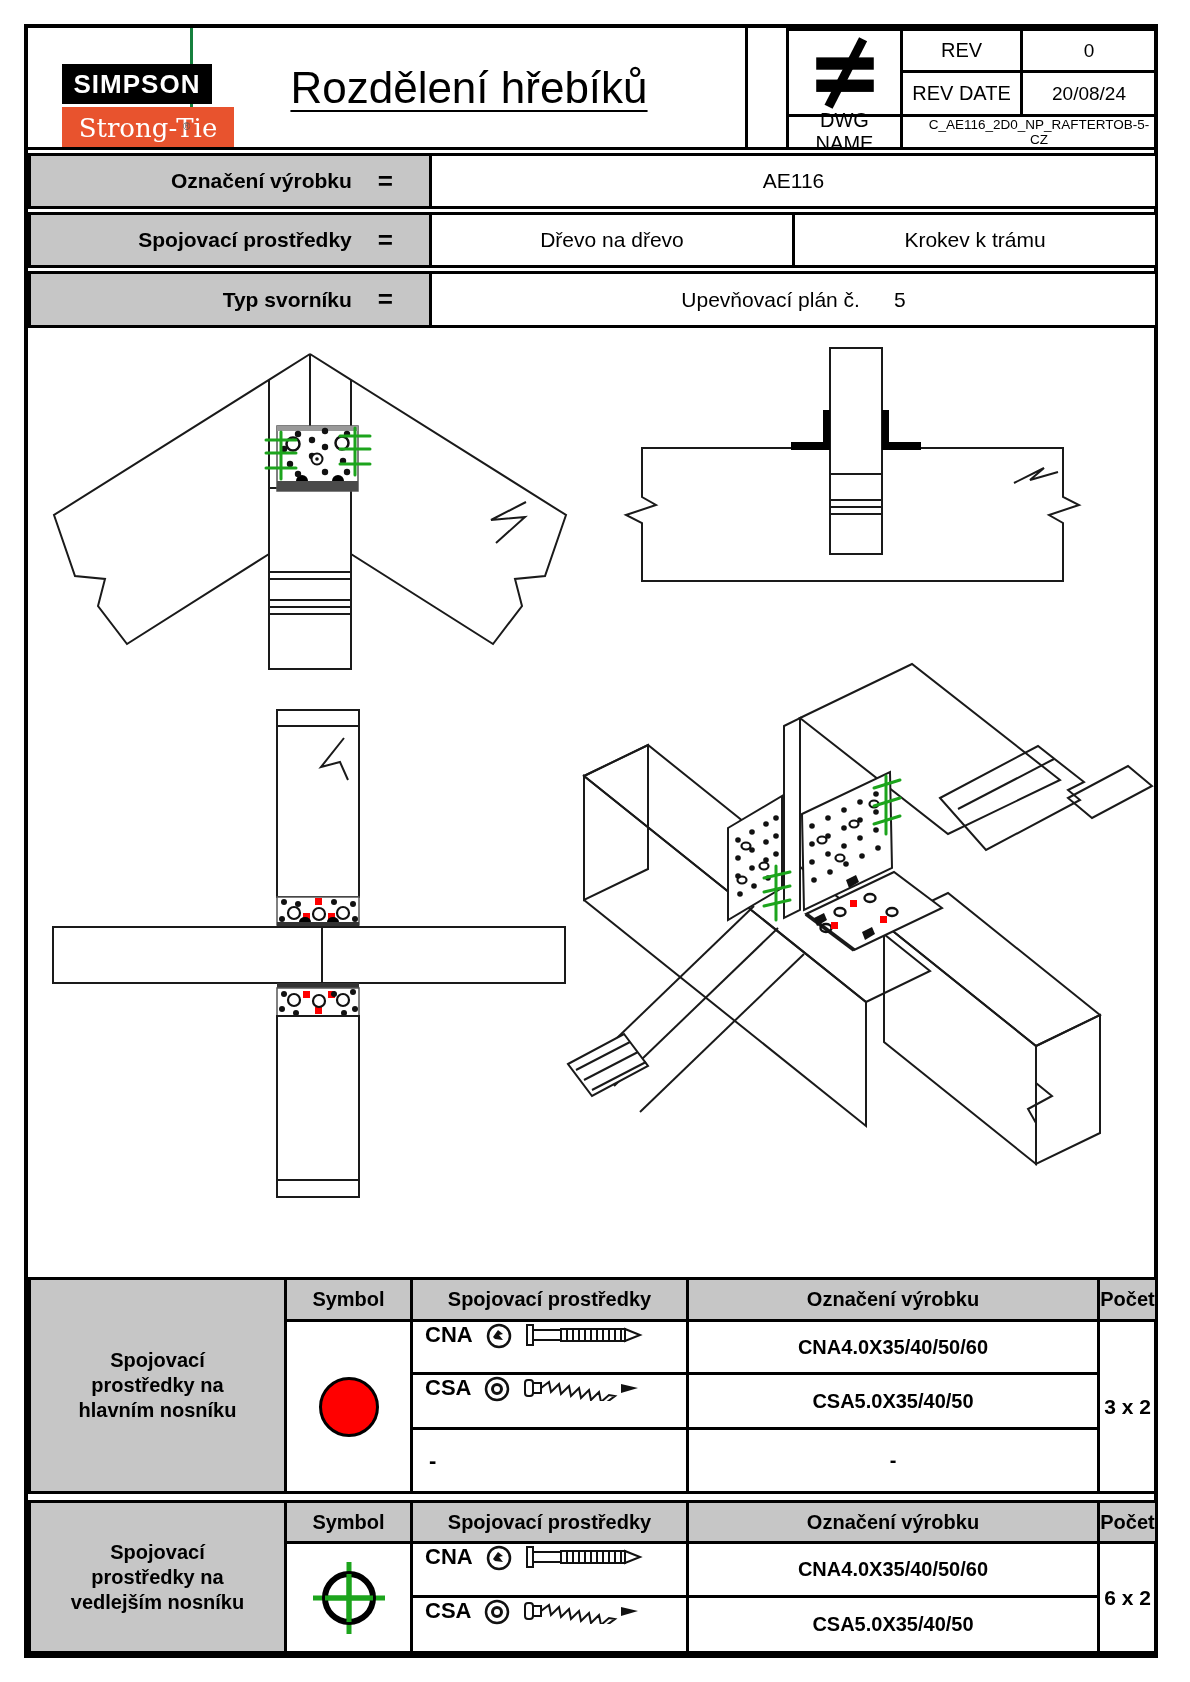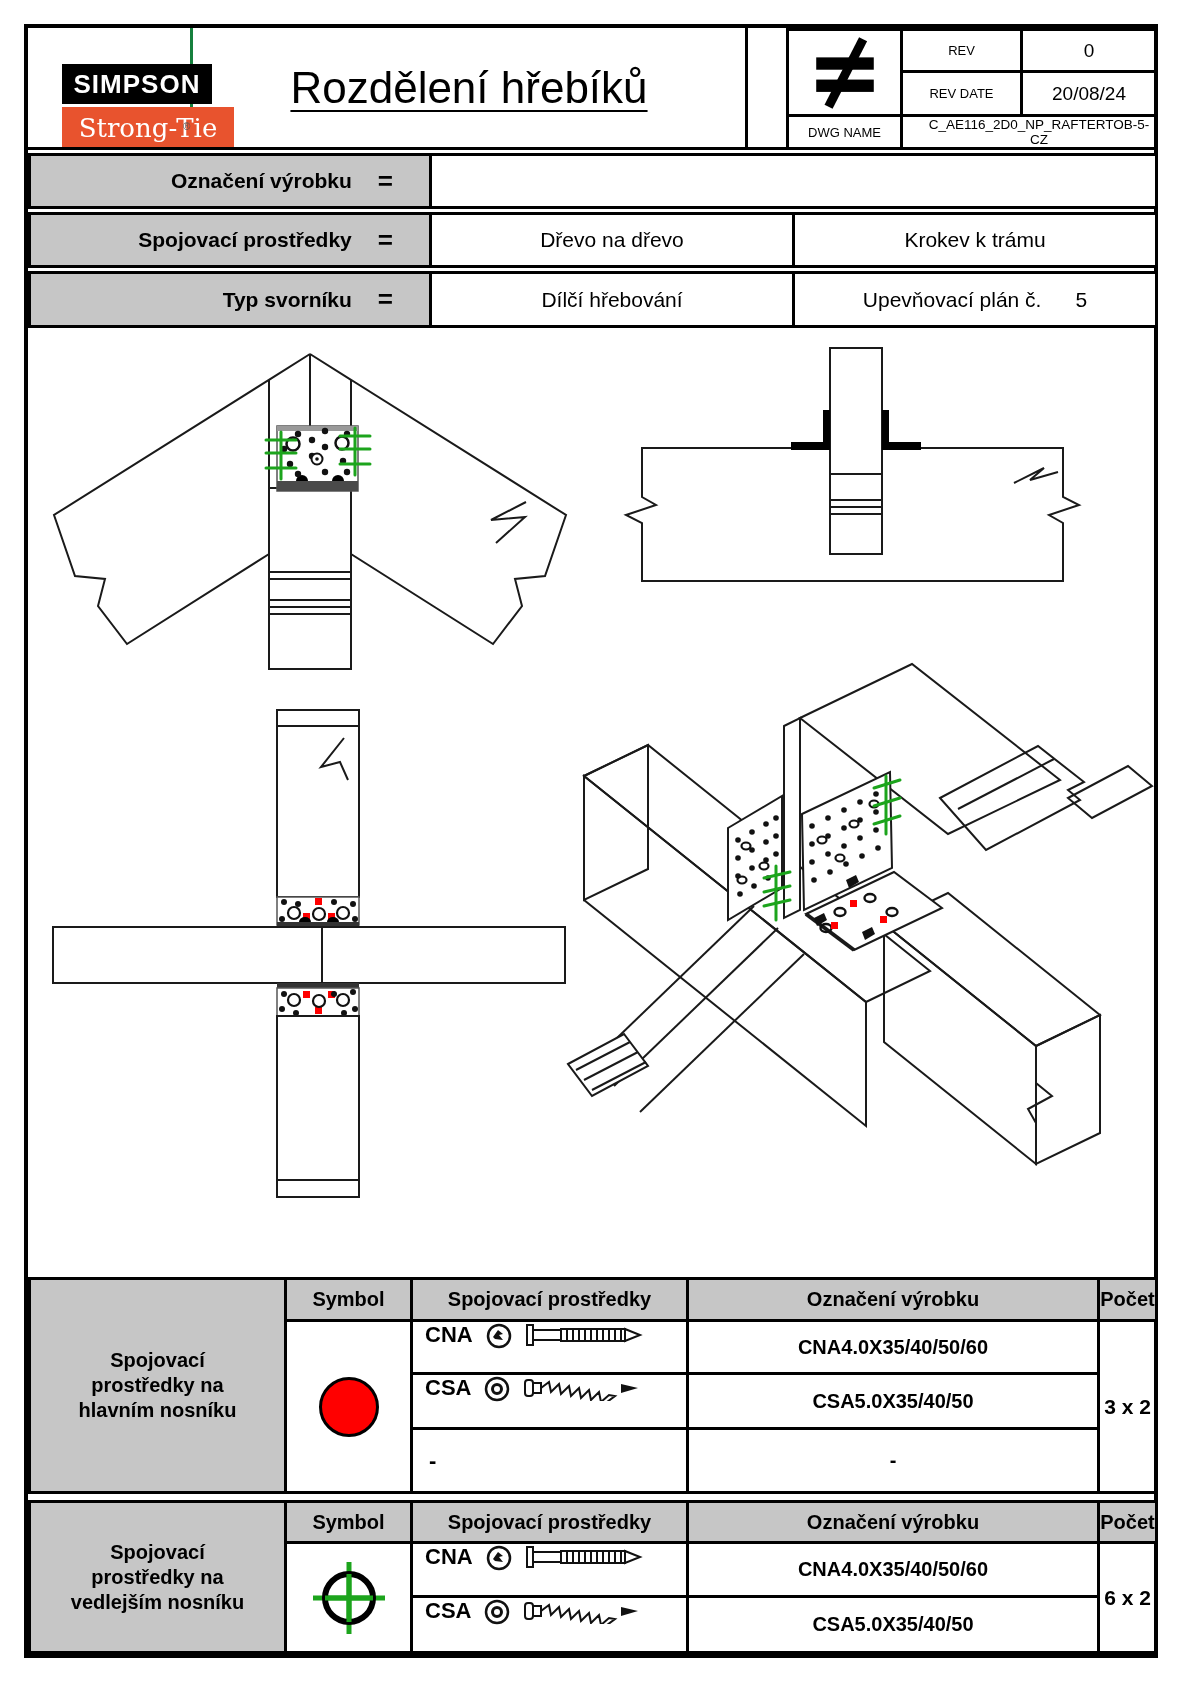--- a/index.html
+++ b/index.html
@@ -14,21 +14,21 @@
   .logo-cell{left:28px;top:28px;width:165px;height:119px;border-right:3px solid #15803d;}
   .logo-black{left:34px;top:36px;width:150px;height:40px;background:#000;color:#fff;
               font-weight:bold;font-size:26px;letter-spacing:1px;}
   .logo-orange{left:34px;top:79px;width:172px;height:42px;background:#e8532e;color:#ffffff;
                font-weight:normal;font-size:26px;font-family:"DejaVu Serif", serif;}
   .logo-reg{left:183px;top:121px;font-size:10px;color:#555;}
   .title{left:193px;top:28px;width:552px;height:119px;font-size:44px;
          text-decoration:underline;text-decoration-thickness:2px;text-underline-offset:7px;}
   .vline{background:#000;}
   .neq-cell{left:786px;top:28px;width:117px;height:89px;}
-  .tb-label{font-size:13px;}
+  .tb-label{font-size:20px;}
   .tb-value{font-size:19px;}
   .dwg-value{font-size:13.5px;letter-spacing:0;padding-left:20px;}
   
   .info-row{left:28px;width:1130px;border:3px solid #000;background:#fff;display:flex;}
   .info-label{width:362px;background:#c6c6c6;display:flex;align-items:center;
               justify-content:flex-end;border-right:3px solid #000;
               font-weight:bold;font-size:21px;padding-right:36px;gap:26px;}
   .eq{font-size:26px;font-weight:bold;}
   .info-val{flex:1;display:flex;align-items:center;justify-content:center;font-size:21px;}
   .split-l{width:377px;border-right:3px solid #000;}
@@ -80,37 +80,37 @@
   <div class="abs cell b3 tb-label" style="left:786px;top:114px;width:117px;height:36px;">DWG NAME</div>
   <div class="abs cell b3 dwg-value" style="left:900px;top:114px;width:258px;height:36px;">C_AE116_2D0_NP_RAFTERTOB-5-CZ</div>
 
   <div class="abs vline" style="left:28px;top:147px;width:1130px;height:3px;"></div>
 
   <div class="abs info-row" style="top:153px;height:56px;">
     <div class="info-label">
       <span>Označení výrobku</span>
       <span class="eq">=</span>
     </div>
+    <div class="info-val">AE116</div>
   </div>
 
   <div class="abs info-row" style="top:212px;height:56px;">
     <div class="info-label">
       <span>Spojovací prostředky</span>
       <span class="eq">=</span>
     </div>
     <div class="info-val split-l">Dřevo na dřevo</div>
     <div class="info-val">Krokev k trámu</div>
   </div>
 
   <div class="abs info-row" style="top:271px;height:57px;">
     <div class="info-label">
       <span>Typ svorníku</span>
       <span class="eq">=</span>
     </div>
-    <div class="info-val split-l">Dílčí hřebování</div>
     <div class="info-val" style="gap:34px;text-align:right;">
       <span>Upevňovací plán č.</span>
       <span>5</span>
     </div>
   </div>
 
   <svg class="abs" style="left:28px;top:328px;" width="1130" height="949" viewBox="0 0 1130 949">
 
     <g>
       <polygon class="wh" points="282,26 26,187 47,248 77,251 70,278 99,316 241,226 241,52"></polygon>

